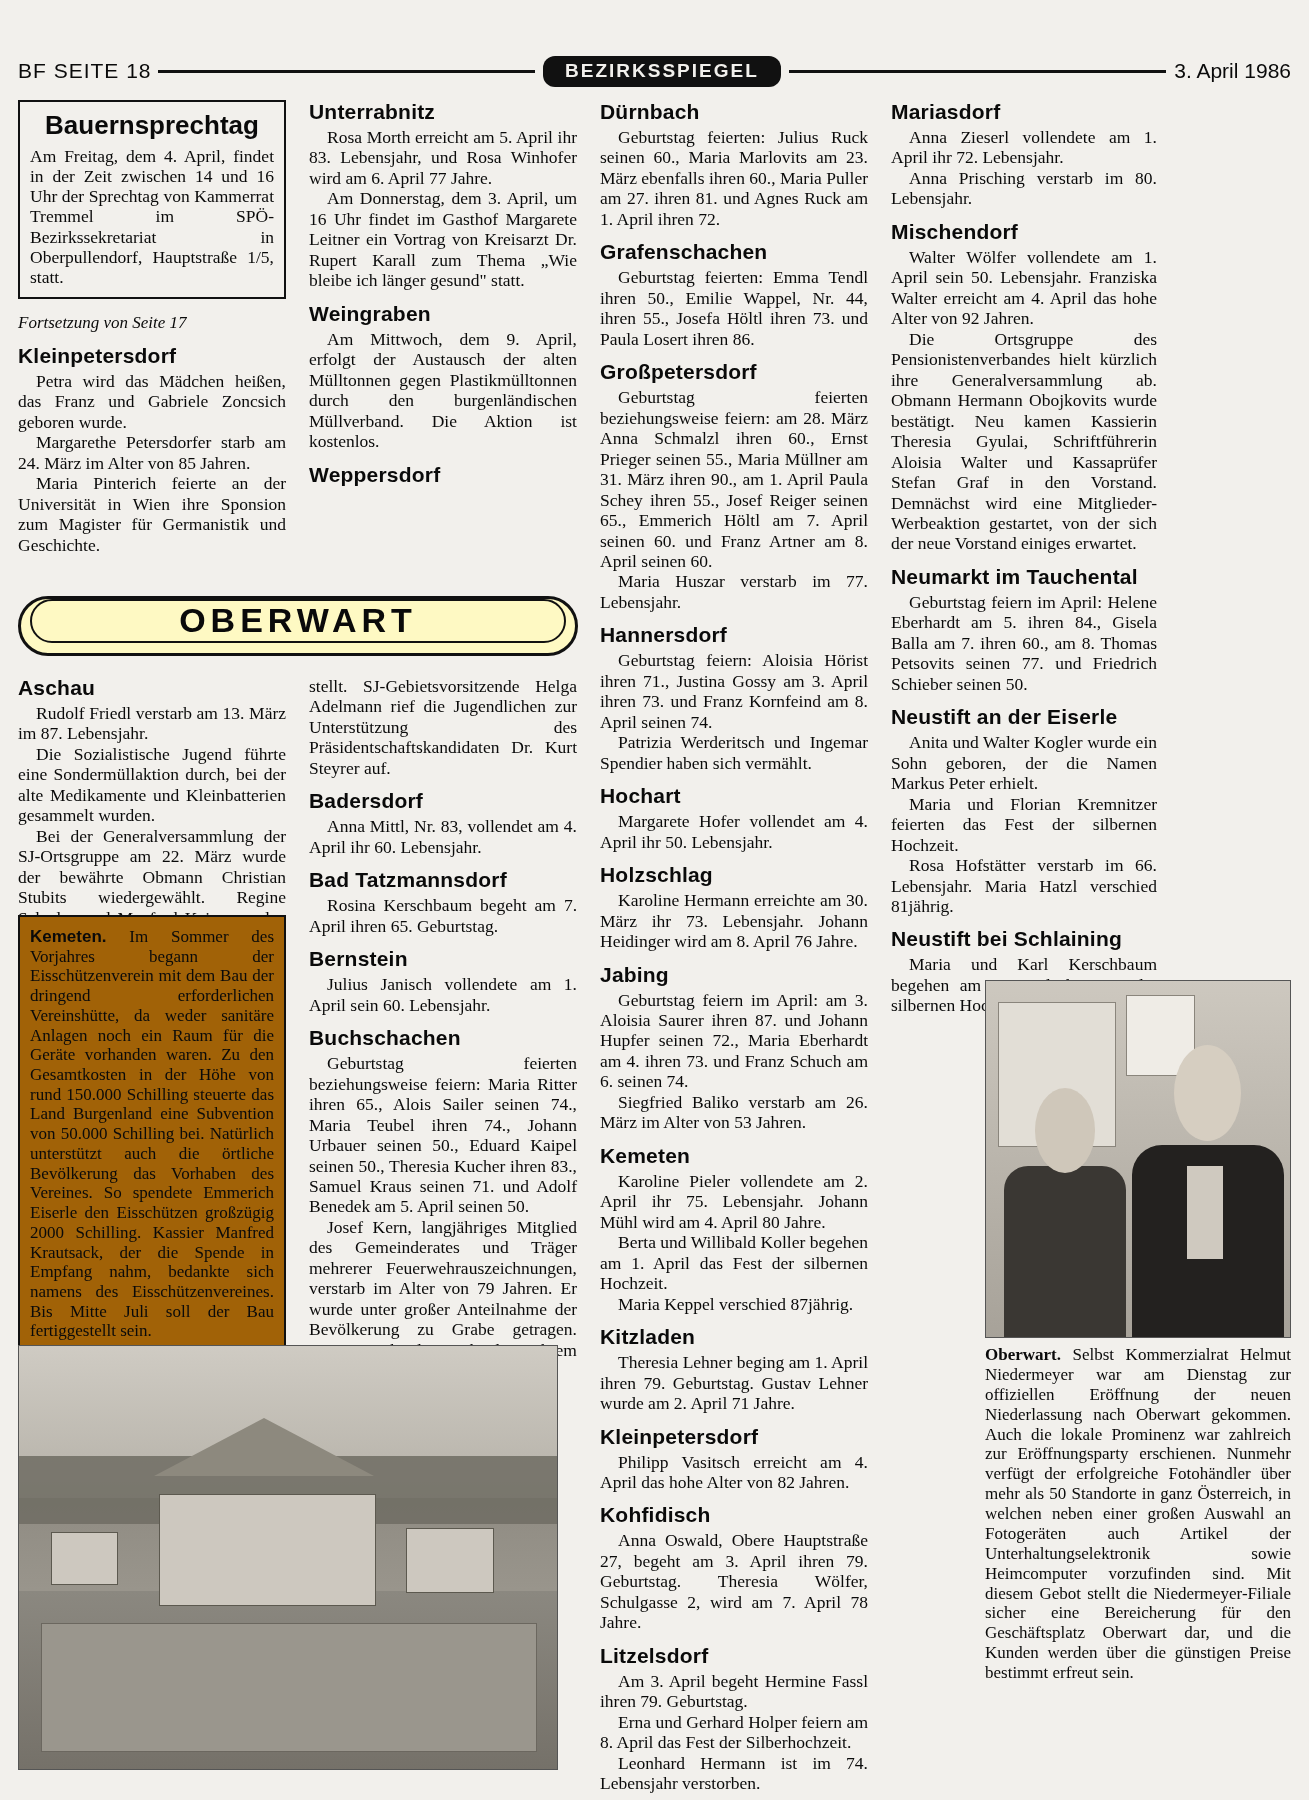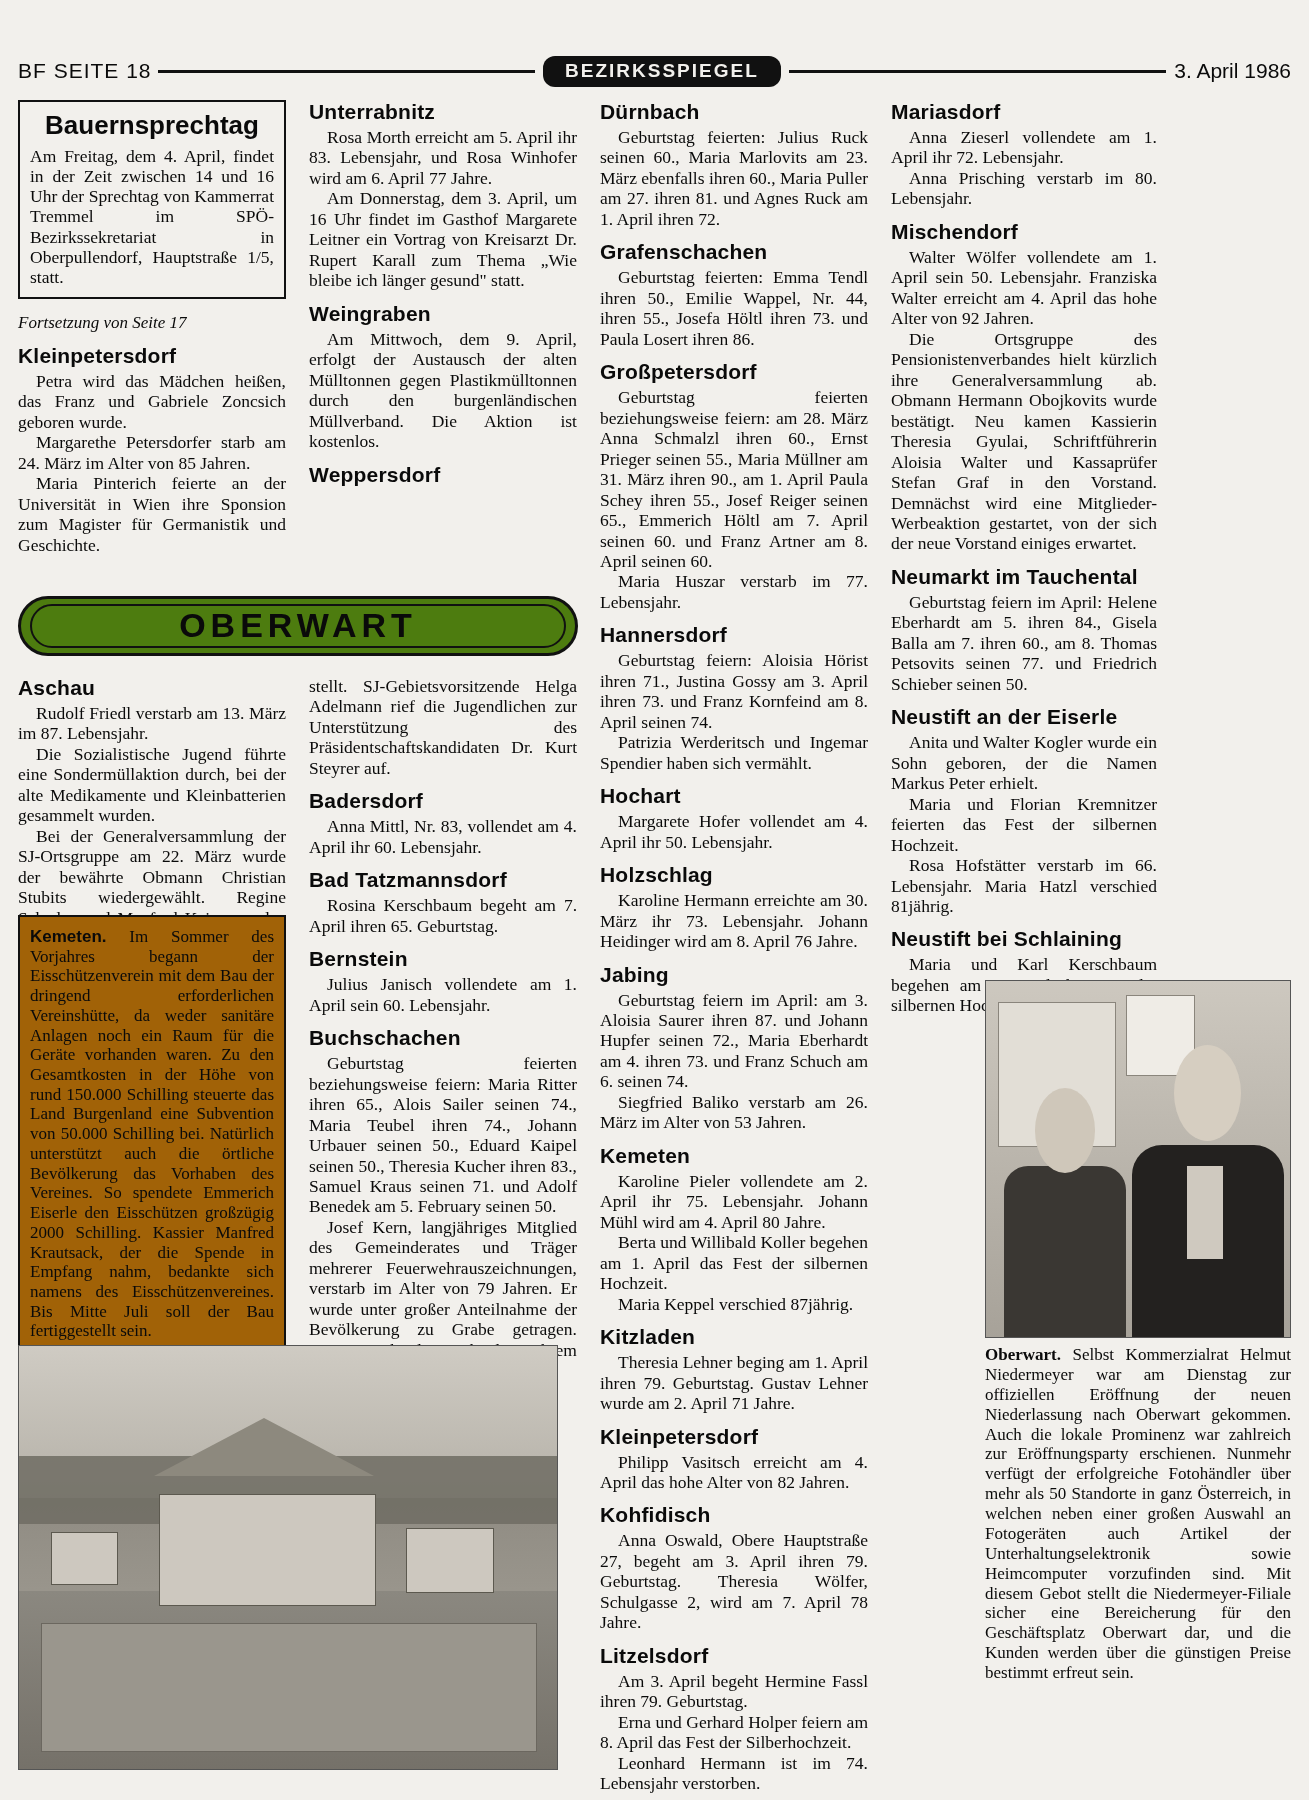--- a/index.html
+++ b/index.html
@@ -125,23 +125,23 @@
   .banner {
     position: absolute;
     left: 18px;
     top: 596px;
     width: 560px;
     height: 60px;
     border: 3px solid #111;
     border-radius: 30px;
     box-sizing: border-box;
     display: flex;
-    align-items: center;
+    align-items: flex-start;
     justify-content: center;
-    background: #4d7c0f;
+    background: #fef9c3;
   }
   .banner .inner {
     border: 2px solid #111;
     border-radius: 24px;
     width: 96%;
     height: 74%;
     display: flex;
     align-items: center;
     justify-content: center;
     font-family: "Liberation Sans", sans-serif;
@@ -356,21 +356,21 @@
       <h3 class="place">Badersdorf</h3>
       <p>Anna Mittl, Nr. 83, vollendet am 4. April ihr 60. Lebensjahr.</p>
 
       <h3 class="place">Bad Tatzmannsdorf</h3>
       <p>Rosina Kerschbaum begeht am 7. April ihren 65. Geburtstag.</p>
 
       <h3 class="place">Bernstein</h3>
       <p>Julius Janisch vollendete am 1. April sein 60. Lebensjahr.</p>
 
       <h3 class="place">Buchschachen</h3>
-      <p>Geburtstag feierten beziehungsweise feiern: Maria Ritter ihren 65., Alois Sailer seinen 74., Maria Teubel ihren 74., Johann Urbauer seinen 50., Eduard Kaipel seinen 50., Theresia Kucher ihren 83., Samuel Kraus seinen 71. und Adolf Benedek am 5. February seinen 50.</p>
+      <p>Geburtstag feierten beziehungsweise feiern: Maria Ritter ihren 65., Alois Sailer seinen 74., Maria Teubel ihren 74., Johann Urbauer seinen 50., Eduard Kaipel seinen 50., Theresia Kucher ihren 83., Samuel Kraus seinen 71. und Adolf Benedek am 5. April seinen 50.</p>
       <p>Josef Kern, langjähriges Mitglied des Gemeinderates und Träger mehrerer Feuerwehrauszeichnungen, verstarb im Alter von 79 Jahren. Er wurde unter großer Anteilnahme der Bevölkerung zu Grabe getragen. Anna Meinhardt verschied vor ihrem 76. Geburtstag.</p>
     </div>
   </div>
 
   <div class="kemeten-box">
     <p class="noindent"><span class="lead">Kemeten.</span><span> Im Sommer des Vorjahres begann der Eisschützenverein mit dem Bau der dringend erforderlichen Vereinshütte, da weder sanitäre Anlagen noch ein Raum für die Geräte vorhanden waren. Zu den Gesamtkosten in der Höhe von rund 150.000 Schilling steuerte das Land Burgenland eine Subvention von 50.000 Schilling bei. Natürlich unterstützt auch die örtliche Bevölkerung das Vorhaben des Vereines. So spendete Emmerich Eiserle den Eisschützen großzügig 2000 Schilling. Kassier Manfred Krautsack, der die Spende in Empfang nahm, bedankte sich namens des Eisschützenvereines. Bis Mitte Juli soll der Bau fertiggestellt sein.</span></p>
   </div>
 
   <div class="photo-main">
     <div class="sky"></div>

